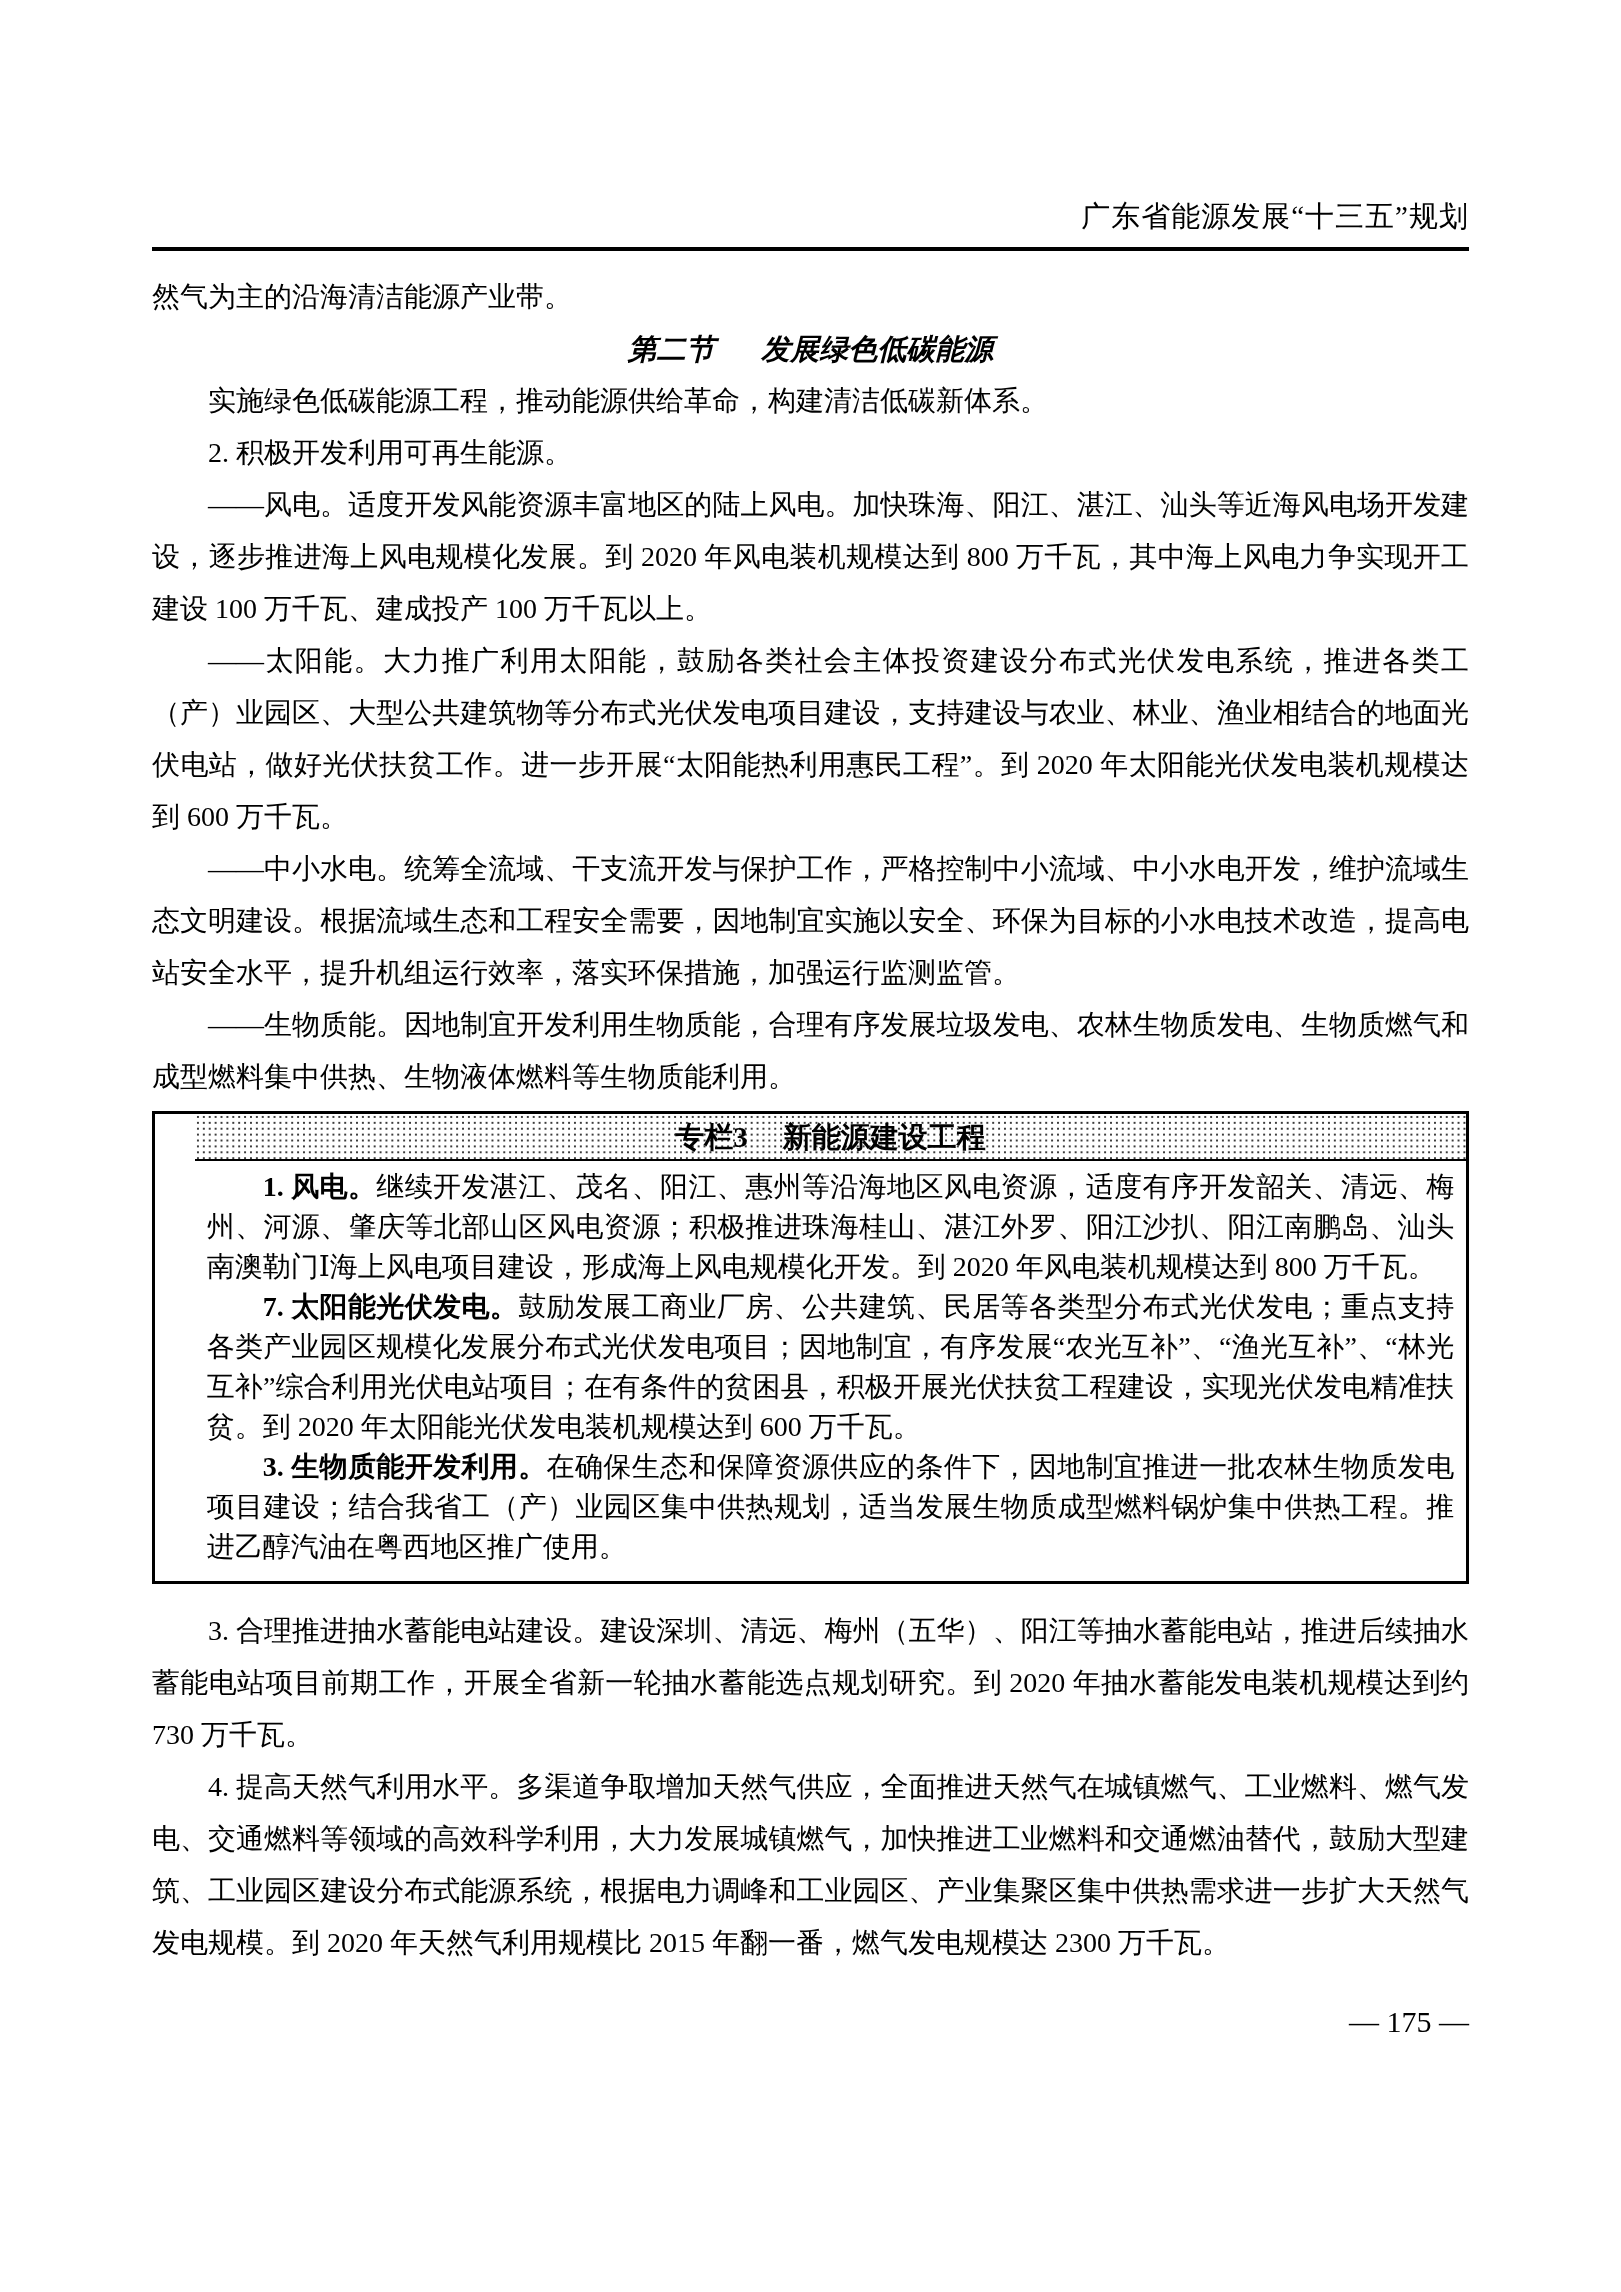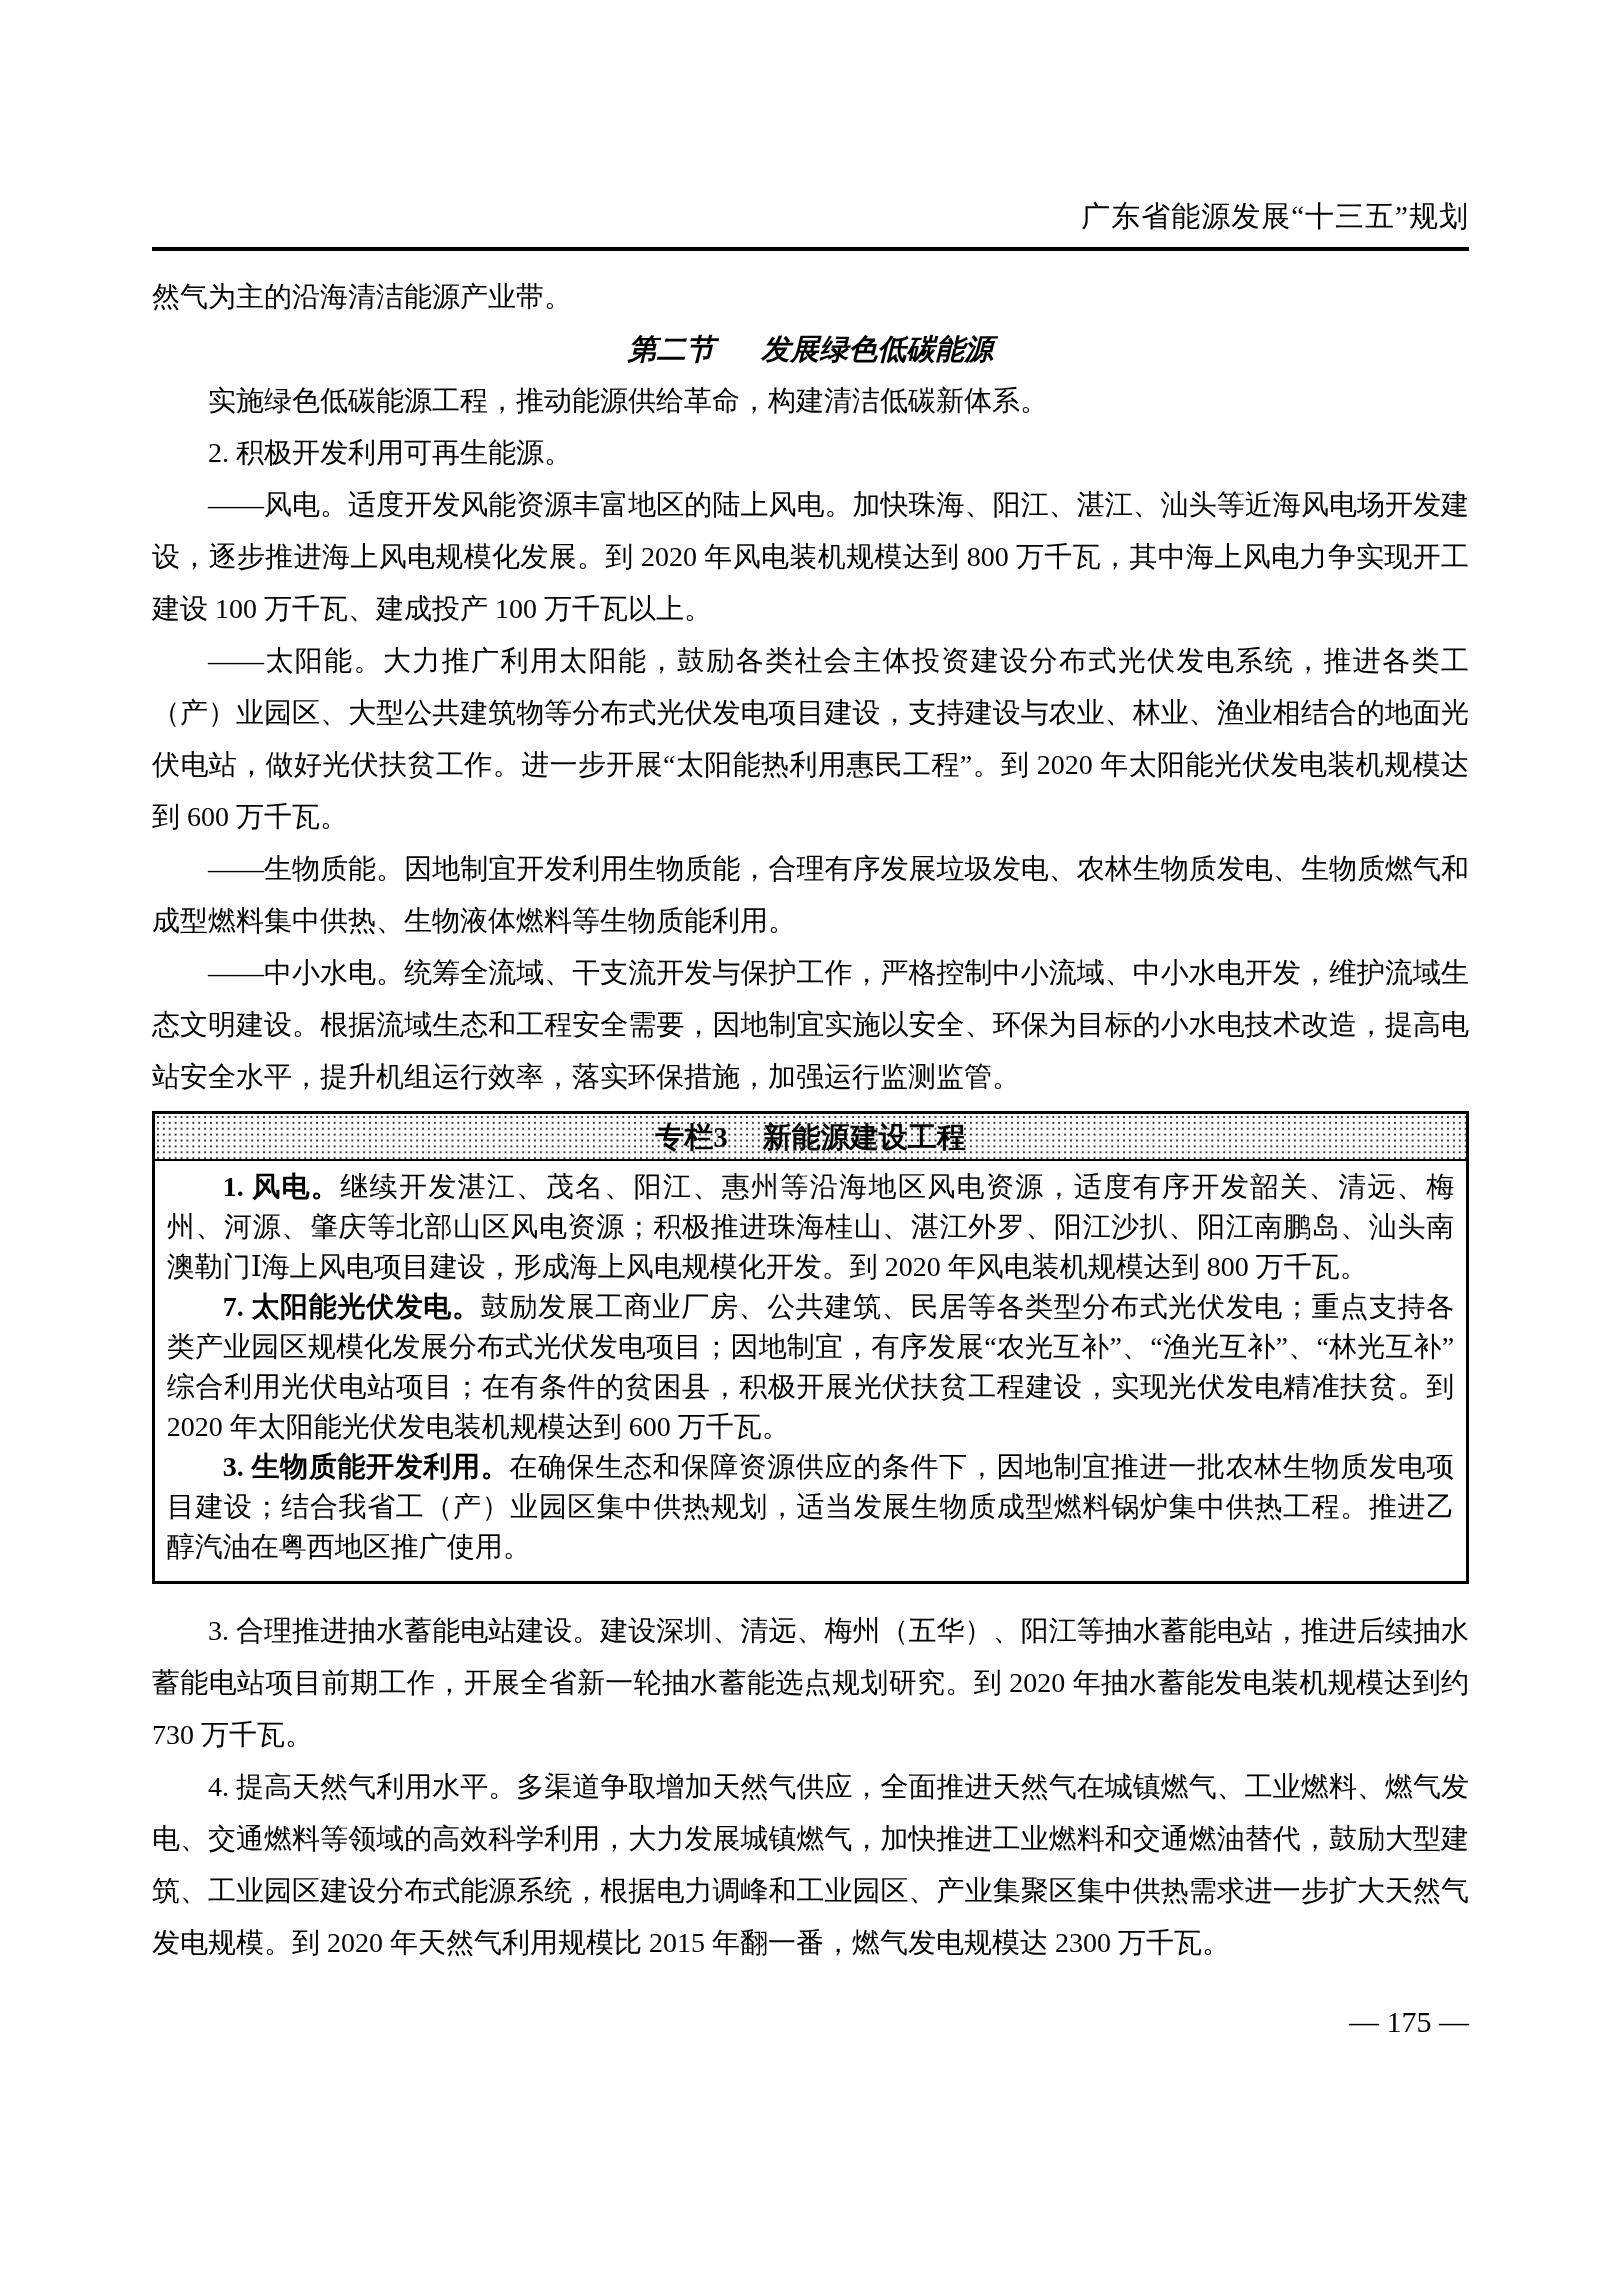--- a/index.html
+++ b/index.html
@@ -50,20 +50,21 @@
     font-weight: bold;
     font-style: italic;
     text-indent: 0;
   }
   .section-gap { display: inline-block; width: 1.6em; }
 
   
   .callout-box {
     border: 3.9px solid #000;
     margin: 7.8px 0 21.6px 0;
+    padding-left: 40px;
   }
   .box-title {
     height: 45px;
     display: flex;
     align-items: center;
     justify-content: center;
     font-weight: bold;
     font-size: 29px;
     border-bottom: 2.9px solid #000;
     background-color: #fff;
@@ -102,22 +103,22 @@
   <main class="doc-body">
 
     <p class="para no-indent">然气为主的沿海清洁能源产业带。</p>
 
     <h2 class="section-heading"><span>第二节</span><span class="section-gap"></span><span>发展绿色低碳能源</span></h2>
 
     <p class="para">实施绿色低碳能源工程，推动能源供给革命，构建清洁低碳新体系。</p>
     <p class="para">2. 积极开发利用可再生能源。</p>
     <p class="para">——风电。适度开发风能资源丰富地区的陆上风电。加快珠海、阳江、湛江、汕头等近海风电场开发建设，逐步推进海上风电规模化发展。到 2020 年风电装机规模达到 800 万千瓦，其中海上风电力争实现开工建设 100 万千瓦、建成投产 100 万千瓦以上。</p>
     <p class="para">——太阳能。大力推广利用太阳能，鼓励各类社会主体投资建设分布式光伏发电系统，推进各类工（产）业园区、大型公共建筑物等分布式光伏发电项目建设，支持建设与农业、林业、渔业相结合的地面光伏电站，做好光伏扶贫工作。进一步开展“太阳能热利用惠民工程”。到 2020 年太阳能光伏发电装机规模达到 600 万千瓦。</p>
+    <p class="para">——中小水电。统筹全流域、干支流开发与保护工作，严格控制中小流域、中小水电开发，维护流域生态文明建设。根据流域生态和工程安全需要，因地制宜实施以安全、环保为目标的小水电技术改造，提高电站安全水平，提升机组运行效率，落实环保措施，加强运行监测监管。</p>
     <p class="para">——生物质能。因地制宜开发利用生物质能，合理有序发展垃圾发电、农林生物质发电、生物质燃气和成型燃料集中供热、生物液体燃料等生物质能利用。</p>
-    <p class="para">——中小水电。统筹全流域、干支流开发与保护工作，严格控制中小流域、中小水电开发，维护流域生态文明建设。根据流域生态和工程安全需要，因地制宜实施以安全、环保为目标的小水电技术改造，提高电站安全水平，提升机组运行效率，落实环保措施，加强运行监测监管。</p>
 
     <section class="callout-box">
       <div class="box-title">
           <span>专栏3</span>
           <span class="box-gap"></span>
           <span>新能源建设工程</span>
         </div>
       <div class="box-body">
         <p class="box-para"><strong class="box-lead">1. 风电。</strong><span>继续开发湛江、茂名、阳江、惠州等沿海地区风电资源，适度有序开发韶关、清远、梅州、河源、肇庆等北部山区风电资源；积极推进珠海桂山、湛江外罗、阳江沙扒、阳江南鹏岛、汕头南澳勒门Ⅰ海上风电项目建设，形成海上风电规模化开发。到 2020 年风电装机规模达到 800 万千瓦。</span></p>
         <p class="box-para"><strong class="box-lead">7. 太阳能光伏发电。</strong><span>鼓励发展工商业厂房、公共建筑、民居等各类型分布式光伏发电；重点支持各类产业园区规模化发展分布式光伏发电项目；因地制宜，有序发展“农光互补”、“渔光互补”、“林光互补”综合利用光伏电站项目；在有条件的贫困县，积极开展光伏扶贫工程建设，实现光伏发电精准扶贫。到 2020 年太阳能光伏发电装机规模达到 600 万千瓦。</span></p>

